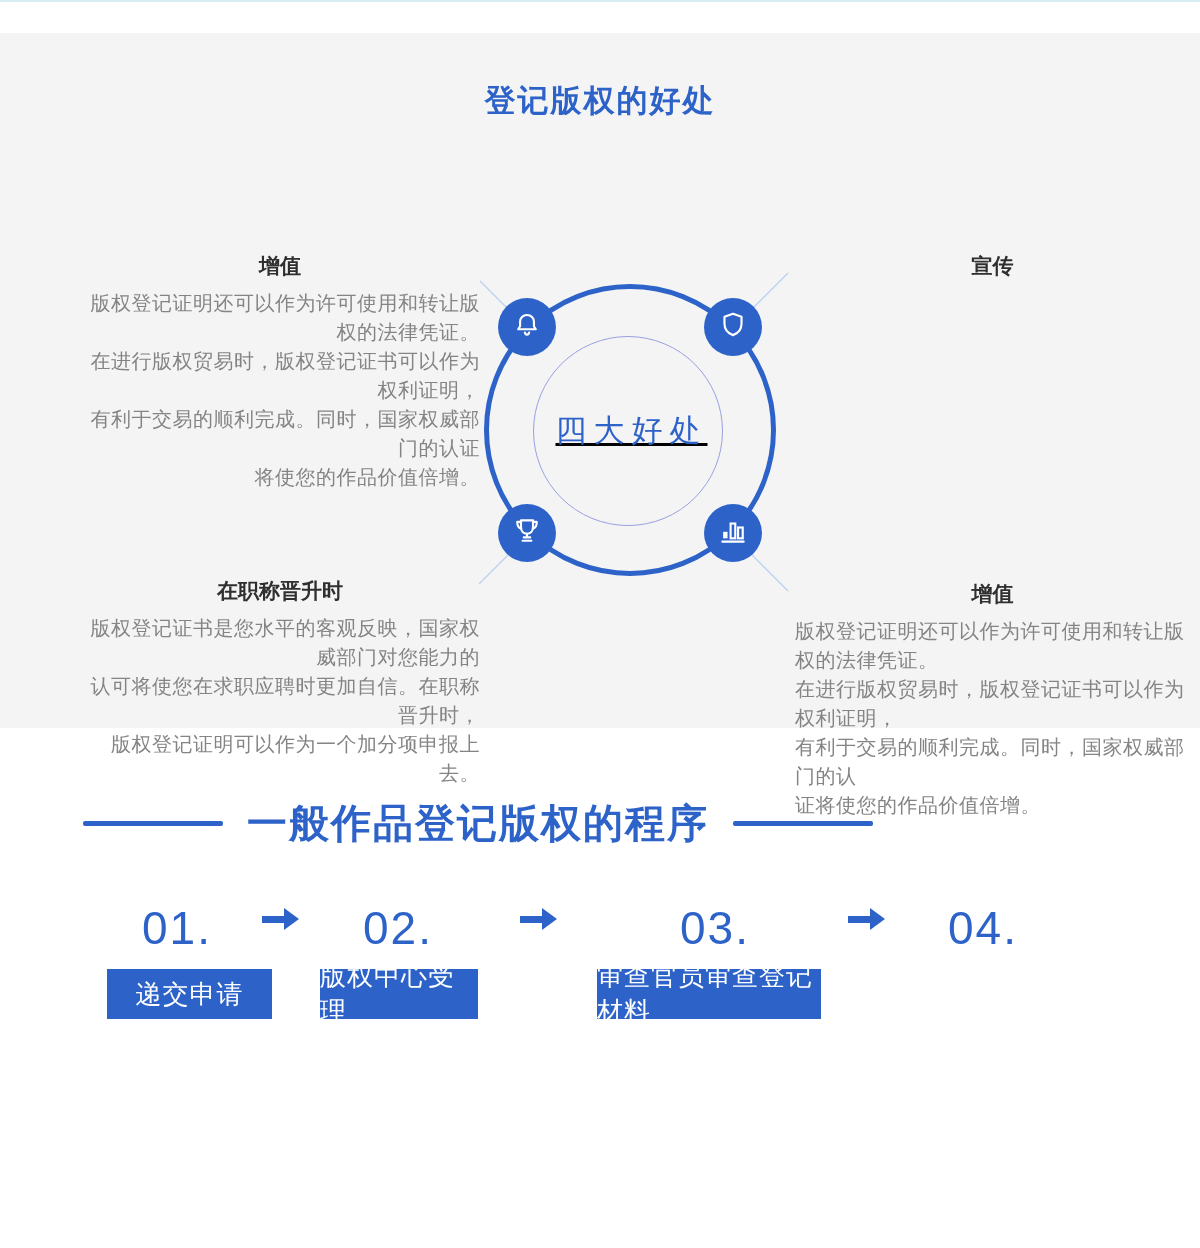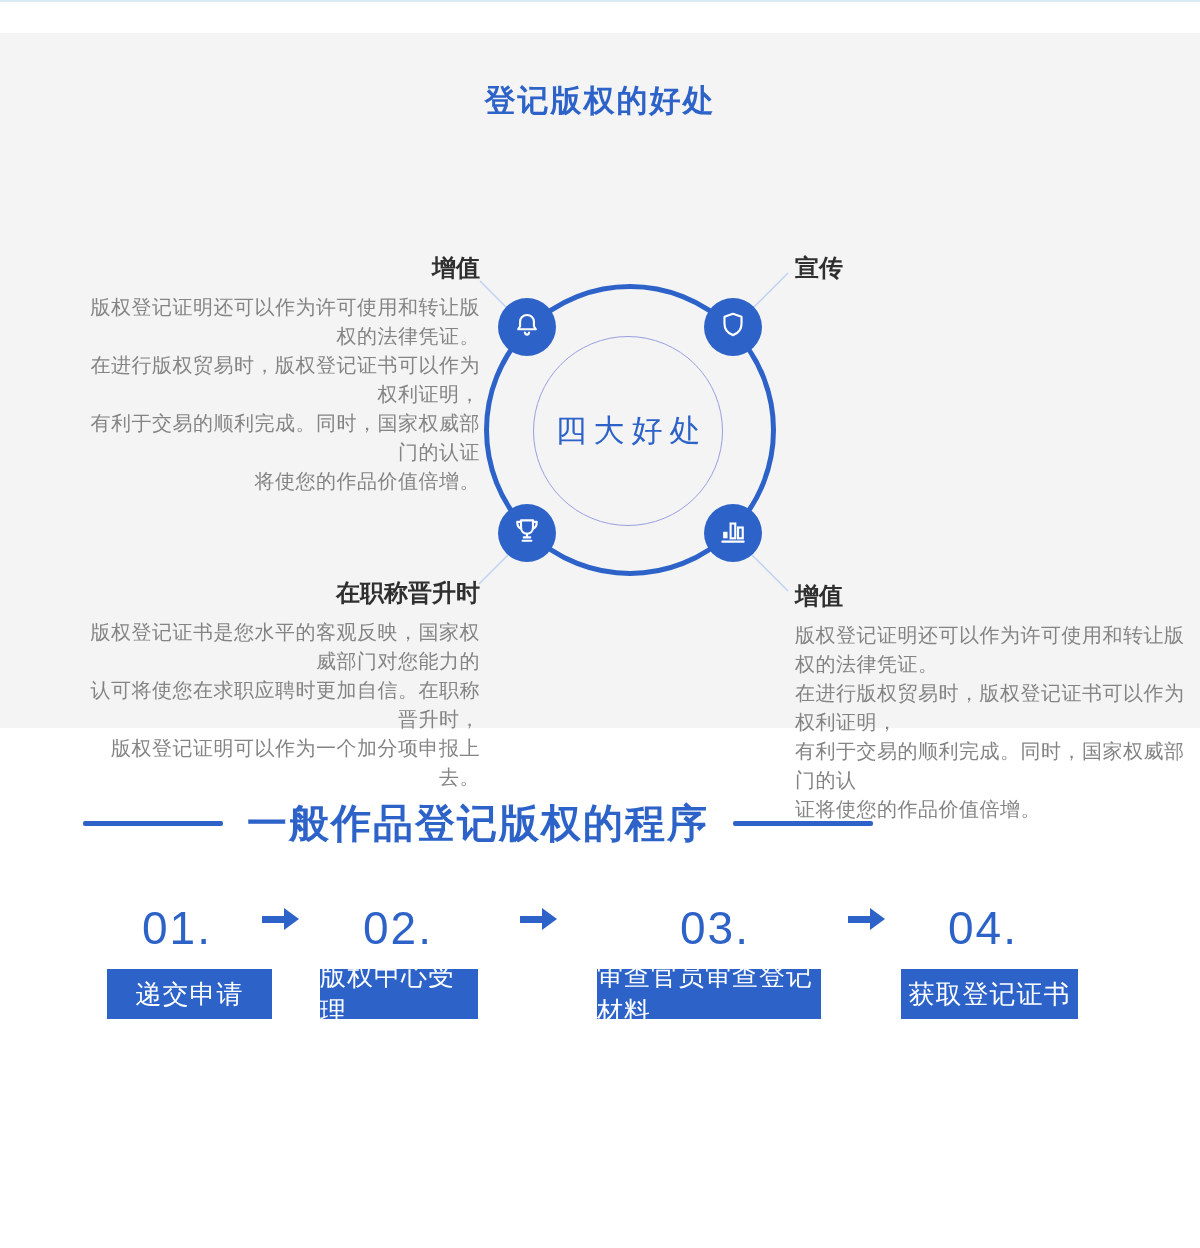--- a/index.html
+++ b/index.html
@@ -20,33 +20,33 @@
 
   .benefits-title{position:absolute;left:0;top:80px;width:1200px;text-align:center;
     font-size:31px;font-weight:700;color:var(--blue);letter-spacing:2px;}
 
   .connector-svg{position:absolute;left:0;top:0;width:1200px;height:1248px;pointer-events:none;}
 
   .big-circle{position:absolute;left:484px;top:284px;width:292px;height:292px;
     border:5px solid var(--blue);border-radius:50%;}
   .inner-circle{position:absolute;left:533px;top:336px;width:190px;height:190px;
     border:1px solid var(--inner-ring);border-radius:50%;
-    display:flex;align-items:center;justify-content:center;}
+    display:flex;align-items:center;justify-content:center;text-decoration:underline;}
   .center-label{font-size:31px;color:var(--blue);letter-spacing:7px;padding-left:7px;}
 
   .node{position:absolute;width:58px;height:58px;border-radius:50%;background:var(--blue);
     display:flex;align-items:center;justify-content:center;}
   .node svg{width:32px;height:32px;}
   .node-tl{left:498px;top:298px;}
   .node-tr{left:704px;top:298px;}
   .node-bl{left:498px;top:504px;}
   .node-br{left:704px;top:504px;}
 
   .benefit-block{position:absolute;width:400px;}
-  .benefit-block .b-title{font-size:24px;font-weight:700;color:var(--title-text);margin-bottom:9px;}
+  .benefit-block .b-title{font-size:21px;font-weight:700;color:var(--title-text);margin-bottom:9px;text-align:center;}
   .benefit-block .b-body{font-size:20px;color:var(--body-text);line-height:29px;
     letter-spacing:0.5px;white-space:pre-line;}
   .block-tl{left:80px;top:252px;text-align:right;}
   .block-tr{left:795px;top:252px;width:395px;text-align:left;}
   .block-bl{left:80px;top:577px;text-align:right;}
   .block-br{left:795px;top:580px;width:395px;text-align:left;}
 
   .procedure-title-row{position:absolute;left:0;top:798px;width:956px;height:50px;
     display:flex;align-items:center;justify-content:center;gap:24px;}
   .title-dash{width:140px;height:5px;background:var(--blue);border-radius:2px;}
@@ -177,15 +177,14 @@
       <div class="head"></div>
   </div>
   <div class="step-arrow arrow-3">
     <div class="stem"></div>
       <div class="head"></div>
   </div>
 
   <div class="step-box box-1">递交申请</div>
   <div class="step-box box-2">版权中心受理</div>
   <div class="step-box box-3">审查官员审查登记材料</div>
-  <div class="step-box box-4">获取登记证书</div>
 
 </div>
 
 </body></html>

